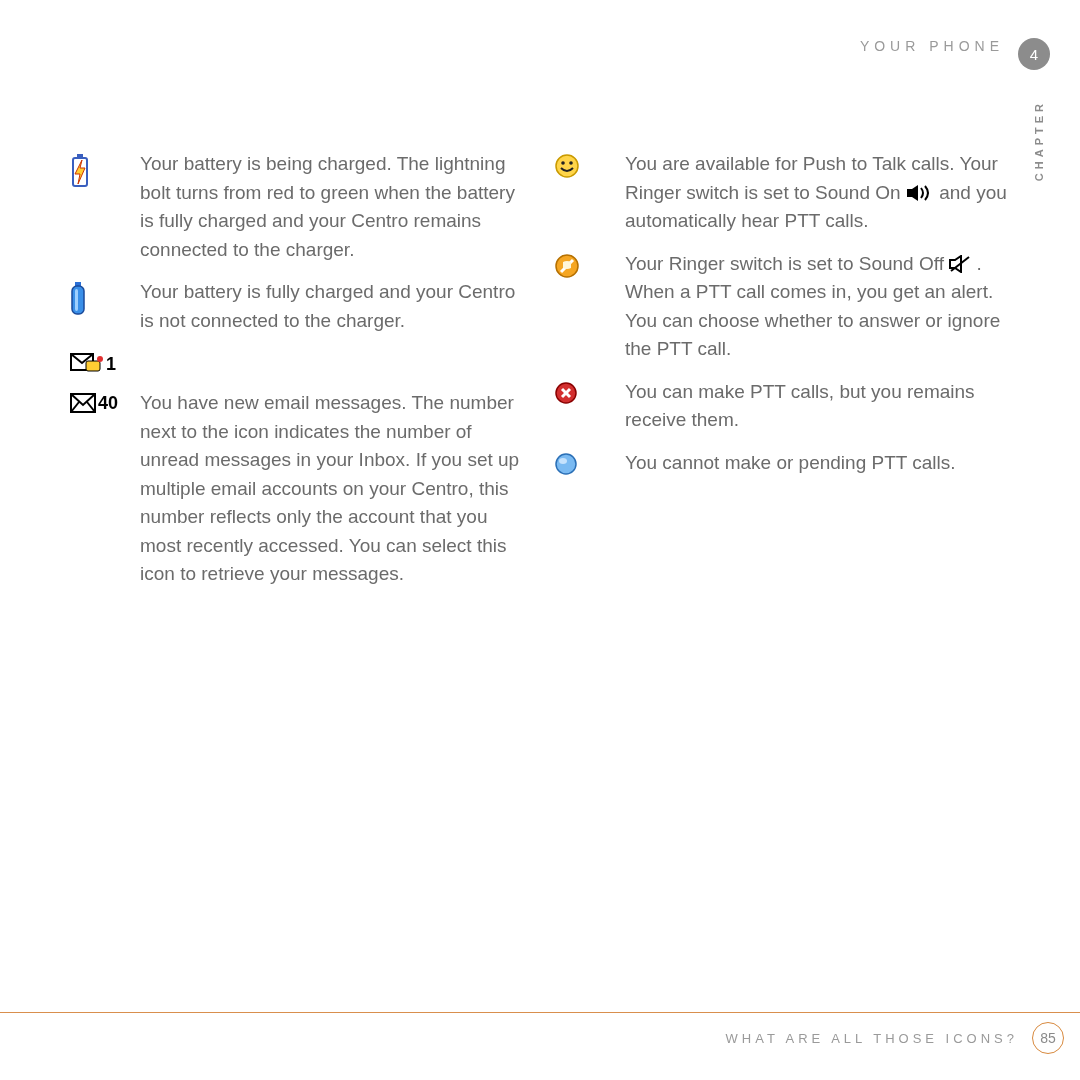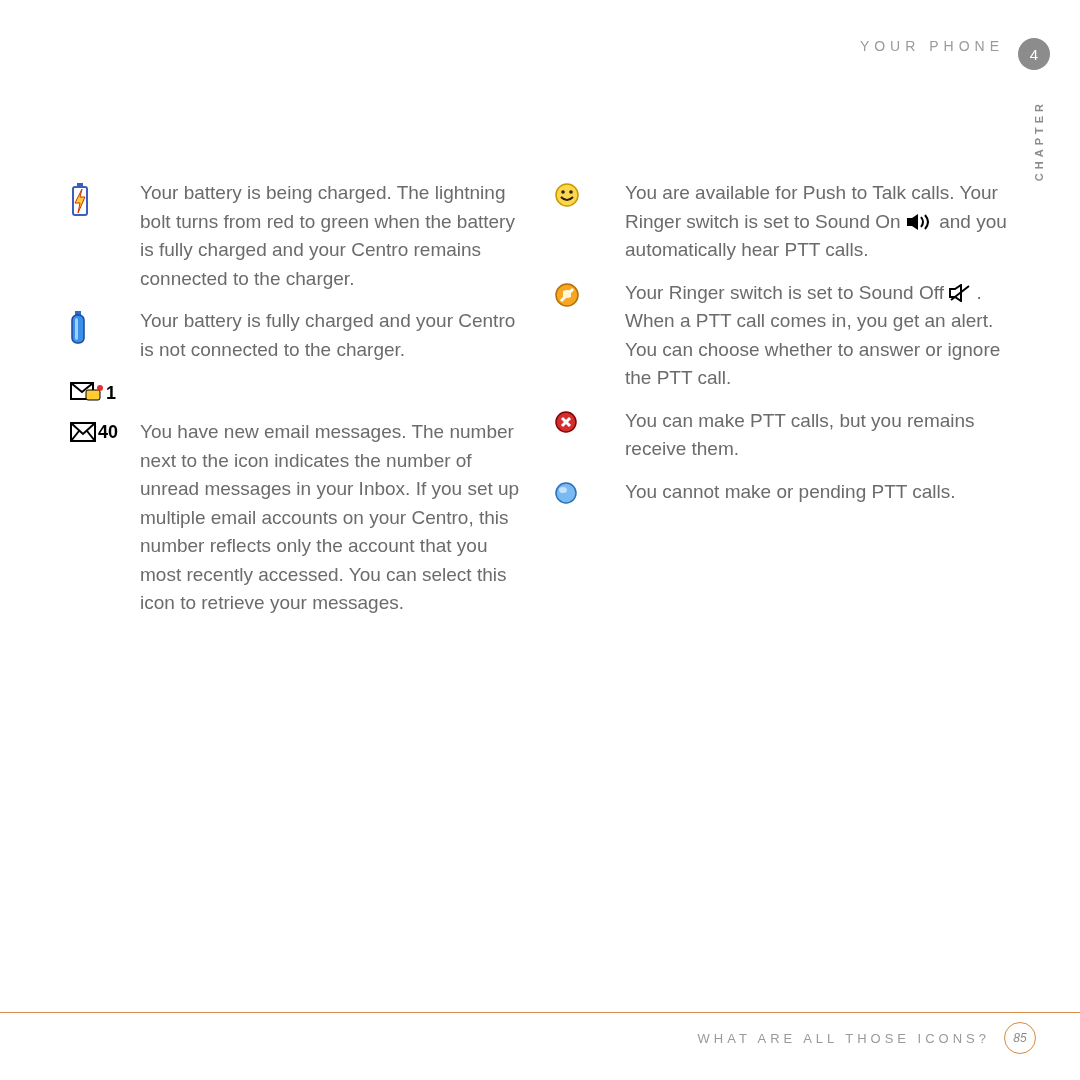--- a/index.html
+++ b/index.html
@@ -46,21 +46,20 @@
   }
 
   
   .content {
     position: absolute;
     top: 150px;
     left: 70px;
     right: 70px;
     display: flex;
     gap: 30px;
-    margin-top: 29px;
   }
   .col { flex: 1; }
   .row {
     display: flex;
     align-items: flex-start;
     margin-bottom: 14px;
   }
   .icon-cell {
     width: 70px;
     flex: 0 0 70px;
@@ -88,37 +87,36 @@
   
   .footer-line {
     position: absolute;
     left: 0; right: 0;
     top: 1012px;
     border-top: 1px solid #d98f4d;
   }
   .footer {
     position: absolute;
     top: 1022px;
-    right: 44px;
+    right: 16px;
     display: flex;
     align-items: center;
   }
   .footer-text {
     font-size: 13px;
     letter-spacing: 4px;
     color: #9a9a9a;
     margin-right: 14px;
   }
   .page-circle {
     width: 32px; height: 32px; border-radius: 50%;
     border: 1.5px solid #d88a3f;
     color: #8a8a8a;
     display: flex; align-items: center; justify-content: center;
-    font-size: 12px;
-    font-style: italic;
+    font-size: 14px;
   }
 </style>
 </head>
 <body>
 
 <div class="header">
   <span class="header-title">YOUR PHONE</span>
   <div class="chapter-dot">
     <span>4</span>
   </div>

